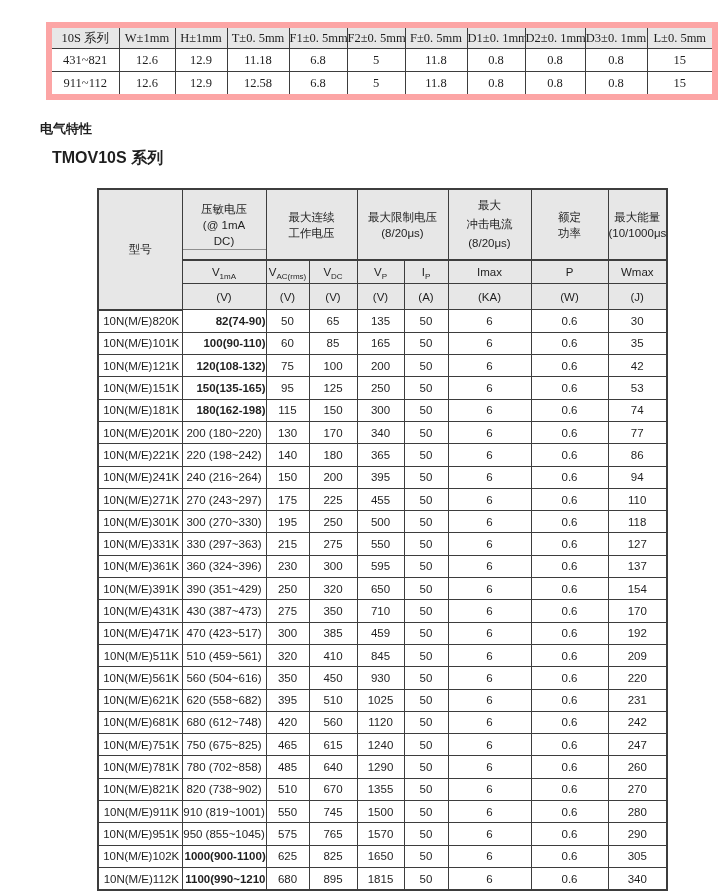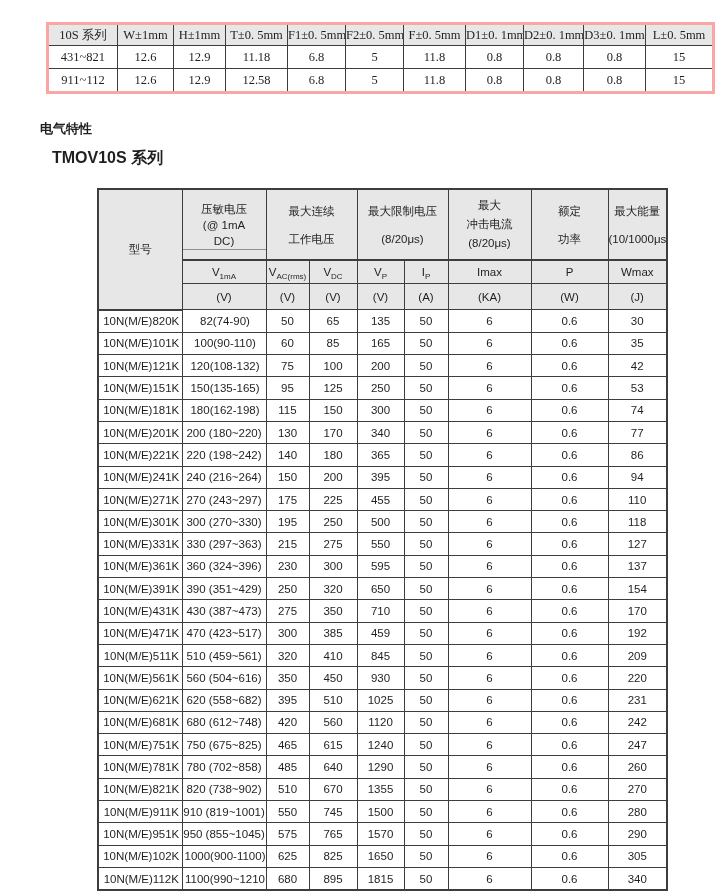--- a/index.html
+++ b/index.html
@@ -7,21 +7,21 @@
     width:728px; height:894px; position:relative; background:#ffffff;
     font-family:"Liberation Sans","DejaVu Sans",sans-serif; color:#1f1f1f;
     overflow:hidden;
   }
   table { border-collapse:collapse; table-layout:fixed; }
 
   
   #dimensions-table {
     position:absolute; left:46px; top:22px; width:666px;
     font-family:"Liberation Serif","DejaVu Serif",serif; font-size:12.5px;
-    border:3px solid #fca5a5;
+    border:6px solid #fca5a5;
   }
   #dimensions-table th, #dimensions-table td {
     border:1px solid #3d3d3d; text-align:center; padding:0; overflow:hidden;
     white-space:nowrap;
   }
   #dimensions-table thead th { background:#e7e7e7; font-weight:normal; height:20px; }
   #dimensions-table tbody td { height:22px; background:#ffffff; }
 
   
   #section-heading {
@@ -39,34 +39,34 @@
   #electrical-table th, #electrical-table td {
     border:1px solid #3d3d3d; text-align:center; padding:0; overflow:hidden;
   }
   #electrical-table thead th { background:#e7e7e7; font-weight:normal; }
   #electrical-table thead tr.group-row th { height:69px; vertical-align:middle; border-bottom-width:2px; }
   #electrical-table thead tr.symbol-row th { height:22px; }
   #electrical-table thead tr.unit-row th { height:25px; }
   #electrical-table tbody td { height:21.3px; background:#ffffff; white-space:nowrap; }
 
   .pre { white-space:pre-line; }
-  .lines-2 { line-height:28px; }
+  .lines-2 { line-height:16px; }
   .lines-3b { line-height:19px; }
 
   th.varistor-group {
     position:relative; text-align:left; padding-left:5px; line-height:16px;
   }
   th.varistor-group::after {
     content:""; position:absolute; left:-1px; right:-1px; bottom:9px;
     border-top:1px solid #8f8f8f;
   }
   #electrical-table sub { font-size:8px; line-height:0; }
 
   #electrical-table td.model-cell { text-align:center; padding-left:2px; }
-  #electrical-table td.v1ma-cell.left { text-align:center; padding-left:2px; }
+  #electrical-table td.v1ma-cell.left { text-align:right; padding-left:2px;font-weight:bold; }
 </style>
 </head>
 <body>
 
 <table id="dimensions-table">
   <colgroup>
     <col style="width:70px">
       <col style="width:56px">
       <col style="width:52px">
     <col style="width:62px">

